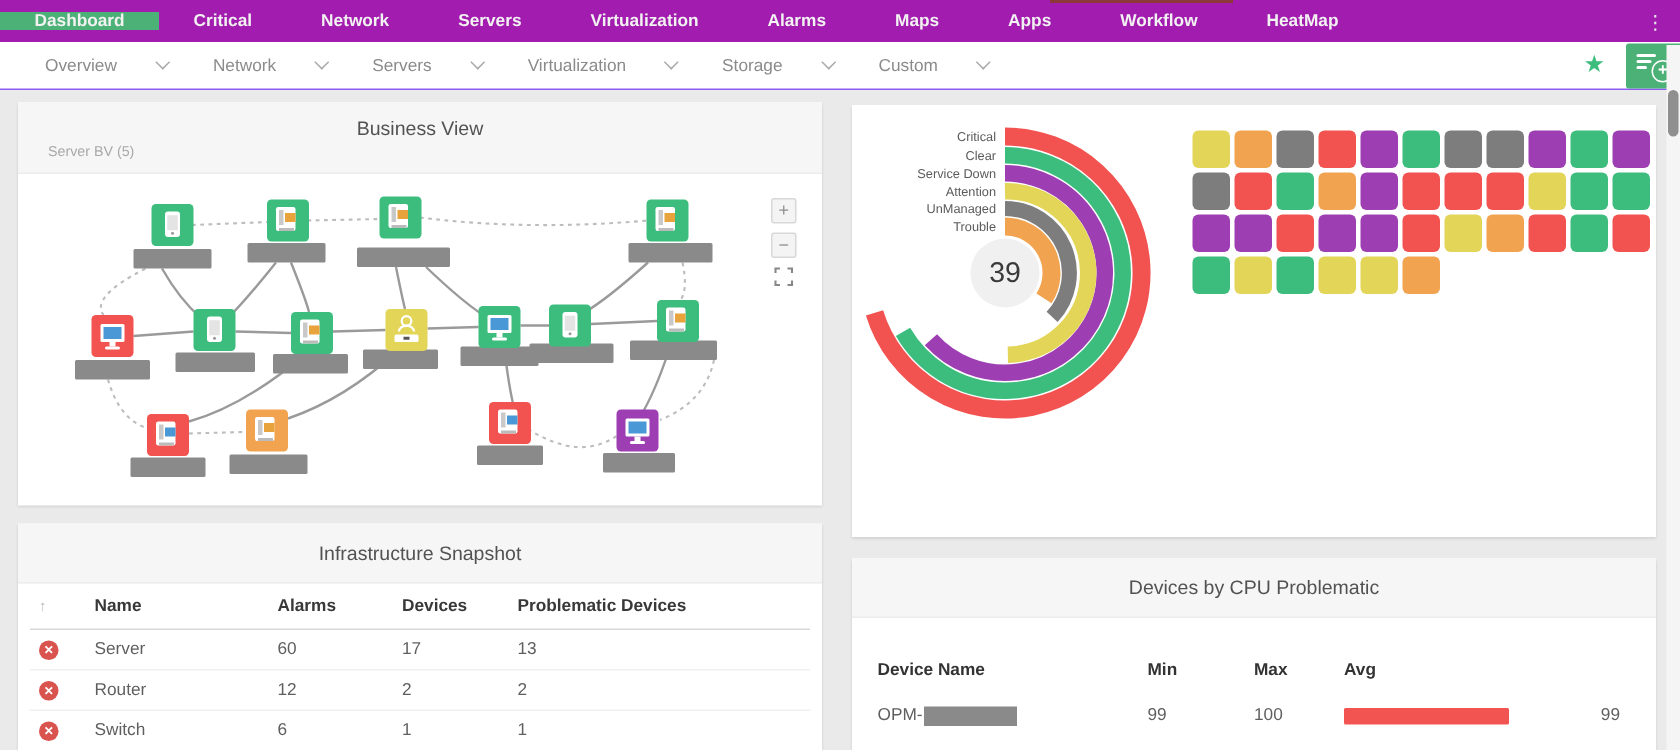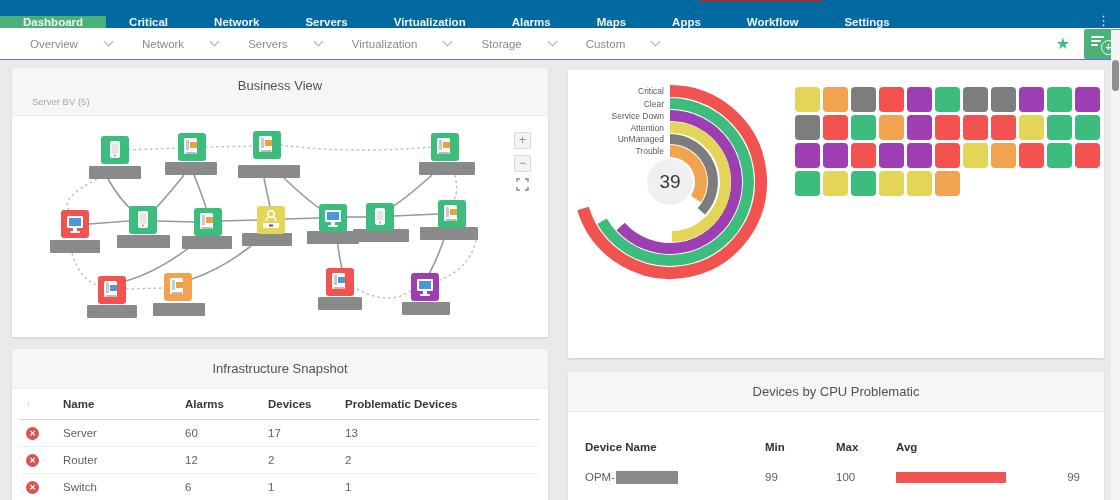--- a/index.html
+++ b/index.html
@@ -2,21 +2,21 @@
 <html><head>
 <meta charset="utf-8">
 <style>
   html,body{margin:0;padding:0;}
   body{
     width:1120px;height:500px;overflow:hidden;position:relative;
     background:#eaeaea;font-family:"Liberation Sans",sans-serif;
     -webkit-font-smoothing:antialiased;
   }
   
-  .topbar{position:absolute;top:0;left:0;right:0;height:28px;background:#0369a1;display:flex;align-items:flex-end;z-index:4;}
+  .topbar{position:absolute;top:0;left:0;right:0;height:28px;background:#a21caf;display:flex;align-items:center;z-index:4;}
   .topbar .tab{color:#f2f2f2;font-size:11.5px;font-weight:bold;display:flex;align-items:center;padding:0 23px;cursor:default;}
   .topbar .tab.active{background:#4cb176;}
   .kebab{margin-left:auto;color:#e8e8e8;font-size:13px;display:flex;align-items:center;padding:0 10px;letter-spacing:0;}
   .red-topline{position:absolute;top:0;left:700px;width:122px;height:2px;background:#8d3838;z-index:6;}
   
   .subnav{position:absolute;top:28px;left:0;right:0;height:31px;background:#ffffff;border-bottom:1px solid #8b5cf6;display:flex;align-items:center;z-index:3;}
   .subnav .snitem{display:flex;align-items:center;margin-left:30px;color:#8b8b8b;font-size:11.5px;cursor:default;}
   .chev{width:6px;height:6px;border-right:1.5px solid #ababab;border-bottom:1.5px solid #ababab;transform:rotate(45deg);margin-left:27px;margin-top:-4px;}
   .star{position:absolute;right:50px;top:6px;color:#3dbd7d;font-size:16px;line-height:20px;}
   .addbtn{position:absolute;right:0;top:1px;width:36px;height:30px;background:#4cb176;border-radius:2px 0 0 2px;}
@@ -72,21 +72,21 @@
   <div id="topnav-items" style="display:flex;align-items:stretch;">
       <div class="tab active">Dashboard</div>
       <div class="tab">Critical</div>
       <div class="tab">Network</div>
       <div class="tab">Servers</div>
       <div class="tab">Virtualization</div>
       <div class="tab">Alarms</div>
       <div class="tab">Maps</div>
       <div class="tab">Apps</div>
       <div class="tab">Workflow</div>
-      <div class="tab">Settings</div>
+      <div class="tab">HeatMap</div>
     </div>
   <div class="kebab">⋮</div>
 </div>
 <div class="red-topline"></div>
 
 <div class="subnav">
   <div id="subnav-items" style="display:flex;align-items:center;">
       <div class="snitem">
         <span>Overview</span>
         <span class="chev"></span>

